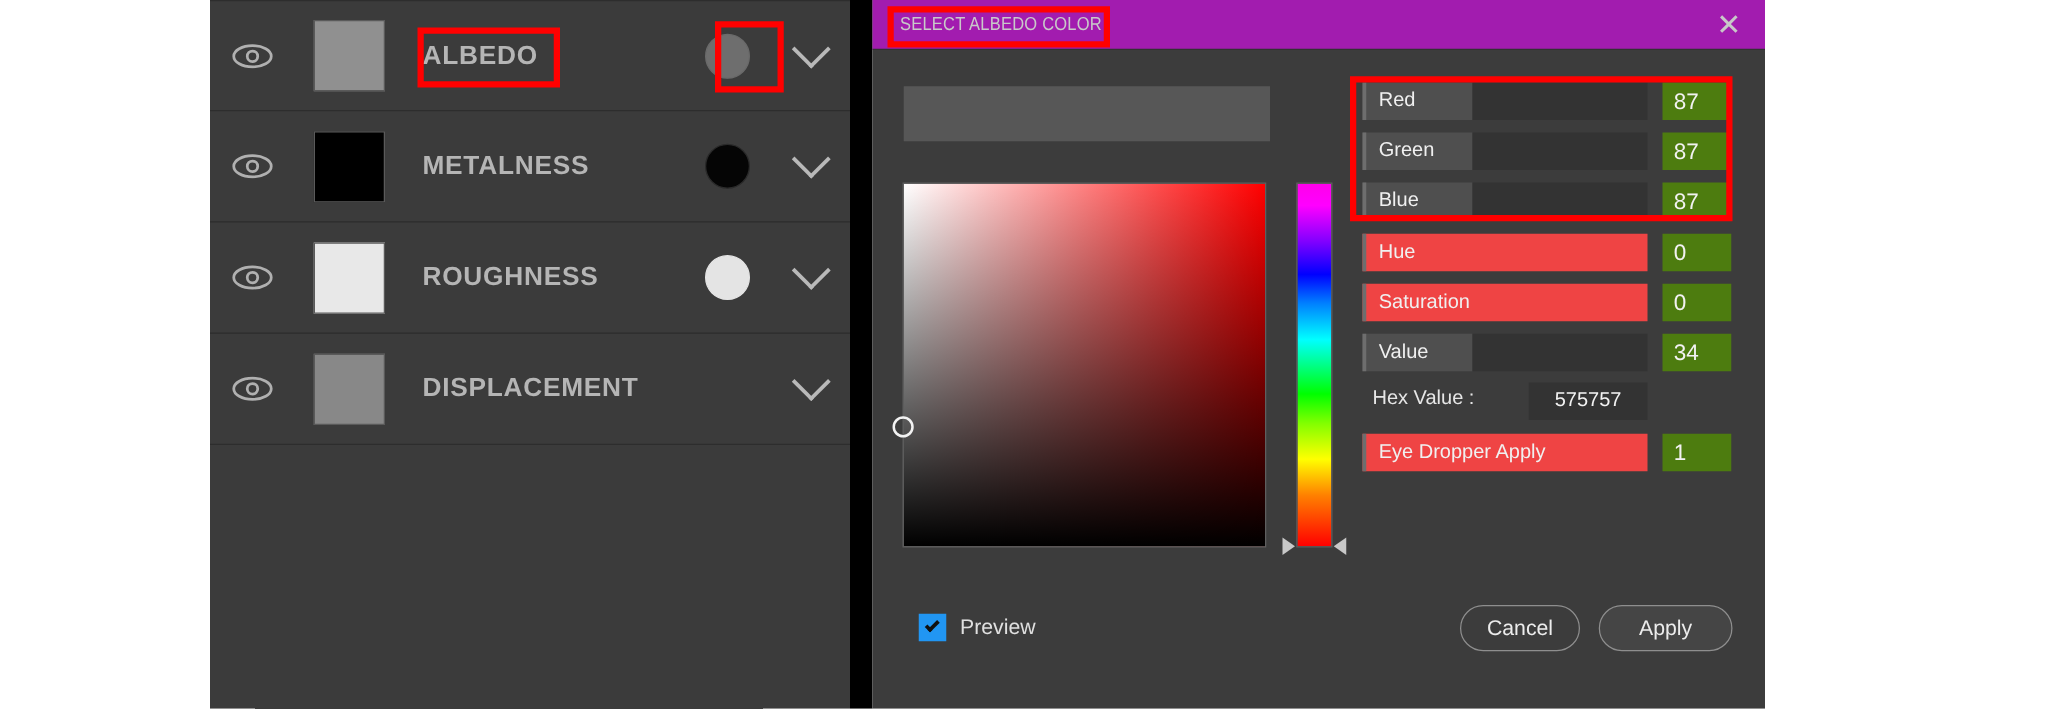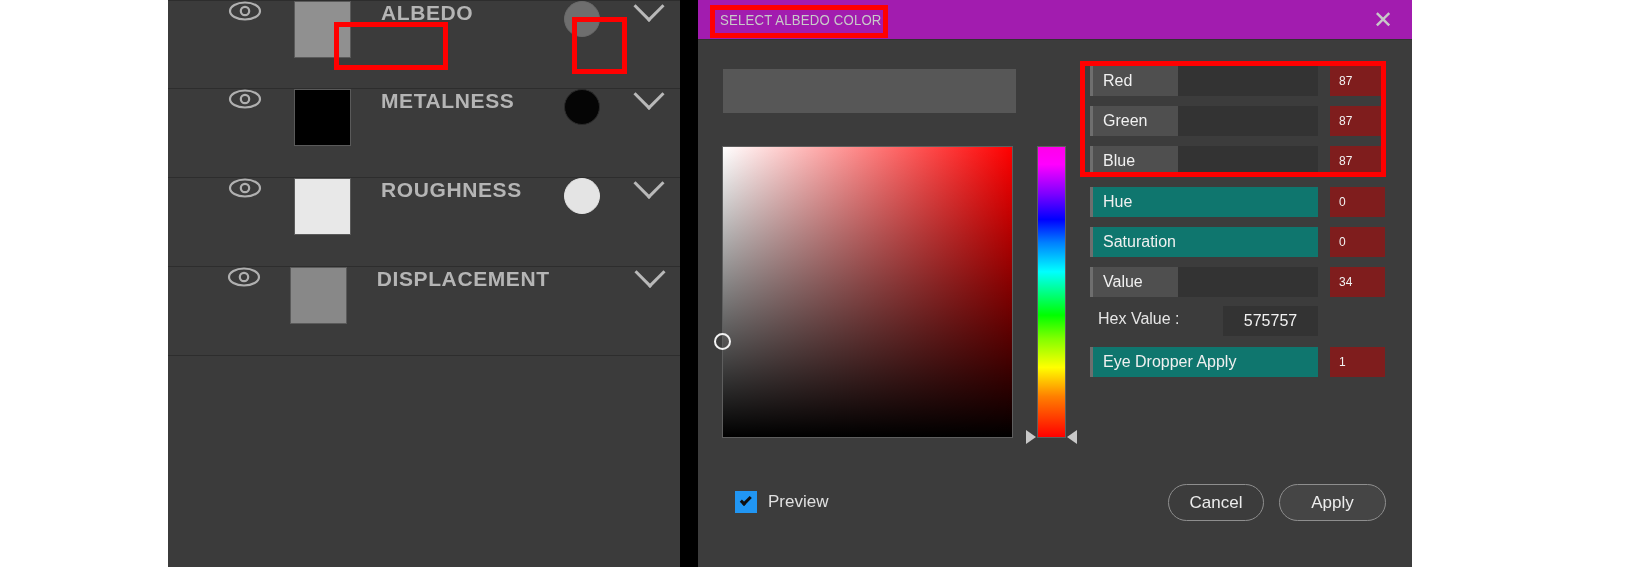--- a/index.html
+++ b/index.html
@@ -12,21 +12,21 @@
   #root { position: relative; width: 1650px; height: 567px; background: #ffffff; }
 
   
   #layer-panel {
     position: absolute; left: 168px; top: 0; width: 512px; height: 567px;
     background: #3b3b3b;
   }
   .layer-row {
     position: relative; width: 100%; height: 89px;
     border-bottom: 1px solid #2d2d2d;
-    display: flex; align-items: flex-start; padding-left: 43px;
+    display: flex; align-items: center;
   }
   .layer-row:first-child { border-top: 1px solid #2d2d2d; }
   .eye-cell { width: 68px; display: flex; justify-content: center; align-items: center; }
   .eye-icon { display: block; }
   .swatch-cell { width: 86px; display: flex; justify-content: center; align-items: center; }
   .swatch {
     width: 57px; height: 57px; display: block;
     border: 1px solid #5a5a5a;
   }
   .layer-label {
@@ -140,34 +140,34 @@
     white-space: nowrap;
   }
   .field-track {
     position: absolute; left: 88px; top: 0;
     width: 140px; height: 30px;
     background: #333333;
   }
   .field-wide {
     position: absolute; left: 0; top: 0;
     width: 228px; height: 30px;
-    background: #0f766e;
+    background: #ef4444;
     border-left: 3px solid #6e6e6e;
     display: flex; align-items: center;
     padding-left: 10px;
     color: #f0f0f0; font-size: 16px;
     white-space: nowrap;
   }
   .field-value {
     position: absolute; left: 240px; top: 0;
     width: 55px; height: 30px;
-    background: #7f1d1d;
+    background: #4d7c0f;
     display: flex; align-items: center;
     padding-left: 9px;
-    color: #f2f2f2; font-size: 12px;
+    color: #f2f2f2; font-size: 18px;
   }
 
   
   #hex-row { position: absolute; left: 1090px; top: 306px; width: 300px; height: 30px; }
   #hex-label {
     position: absolute; left: 8px; top: 4px;
     color: #e6e6e6; font-size: 16px; white-space: nowrap;
   }
   #hex-field {
     position: absolute; left: 133px; top: 0;

